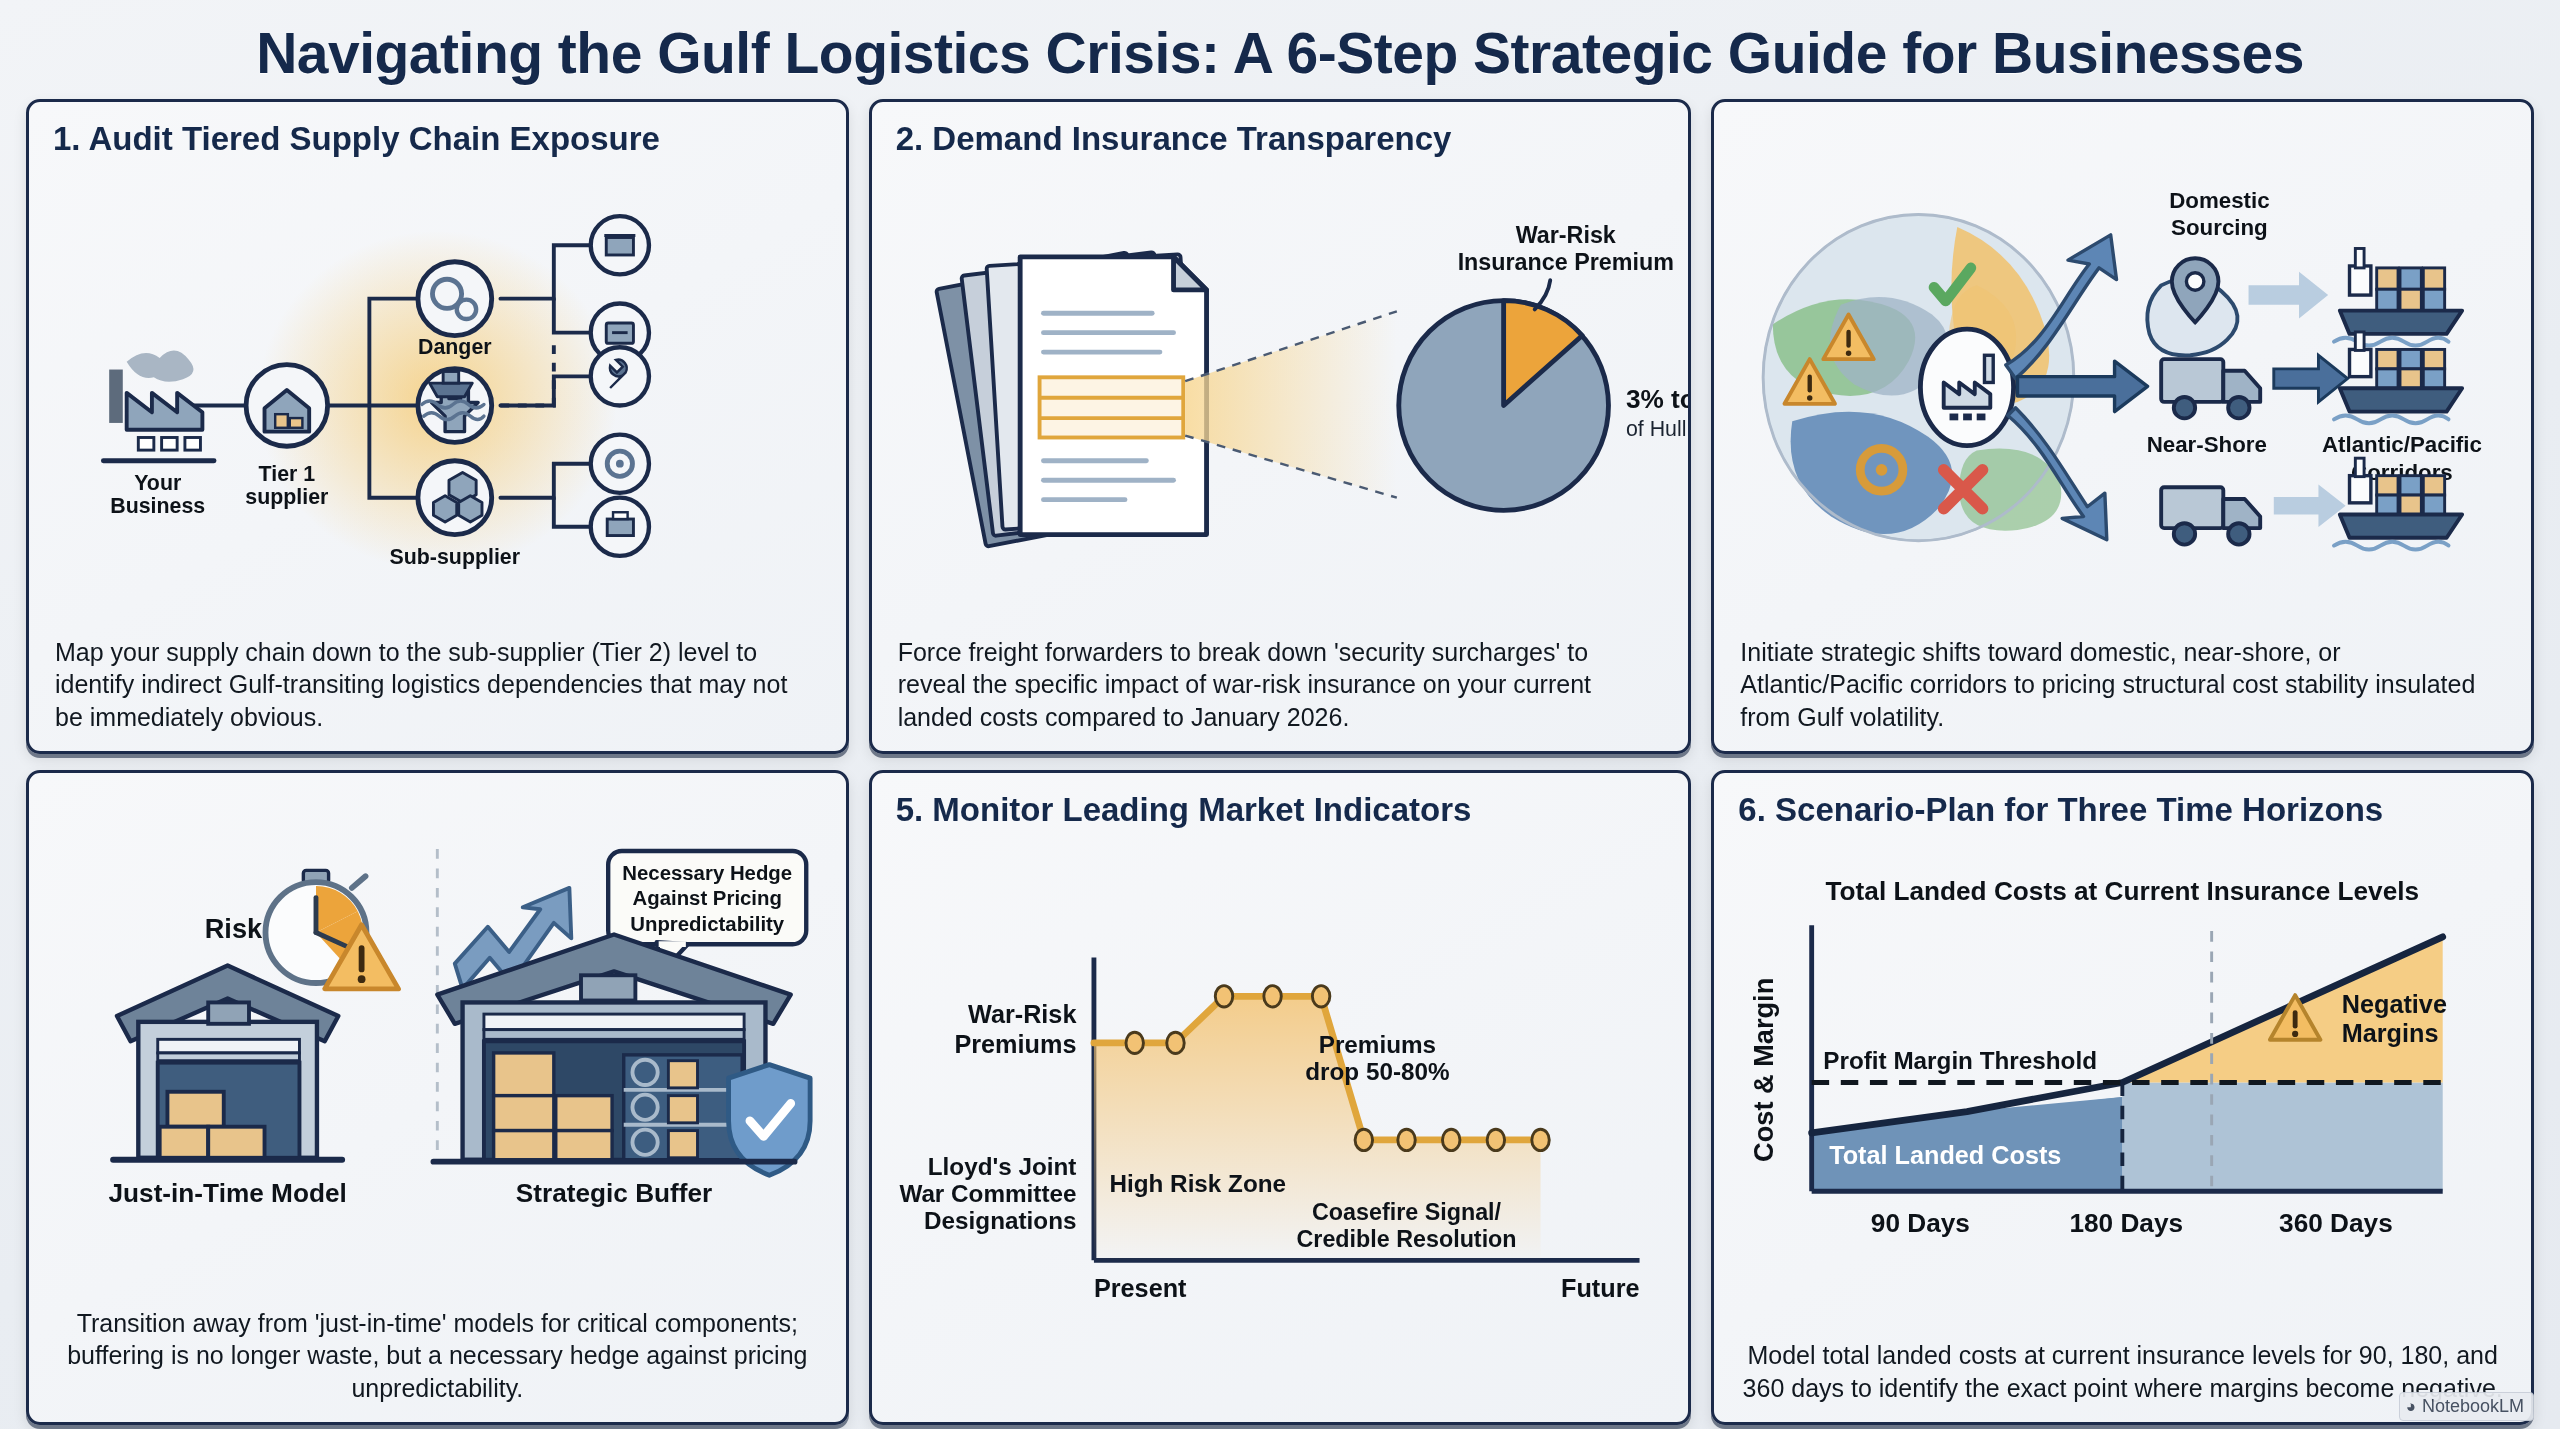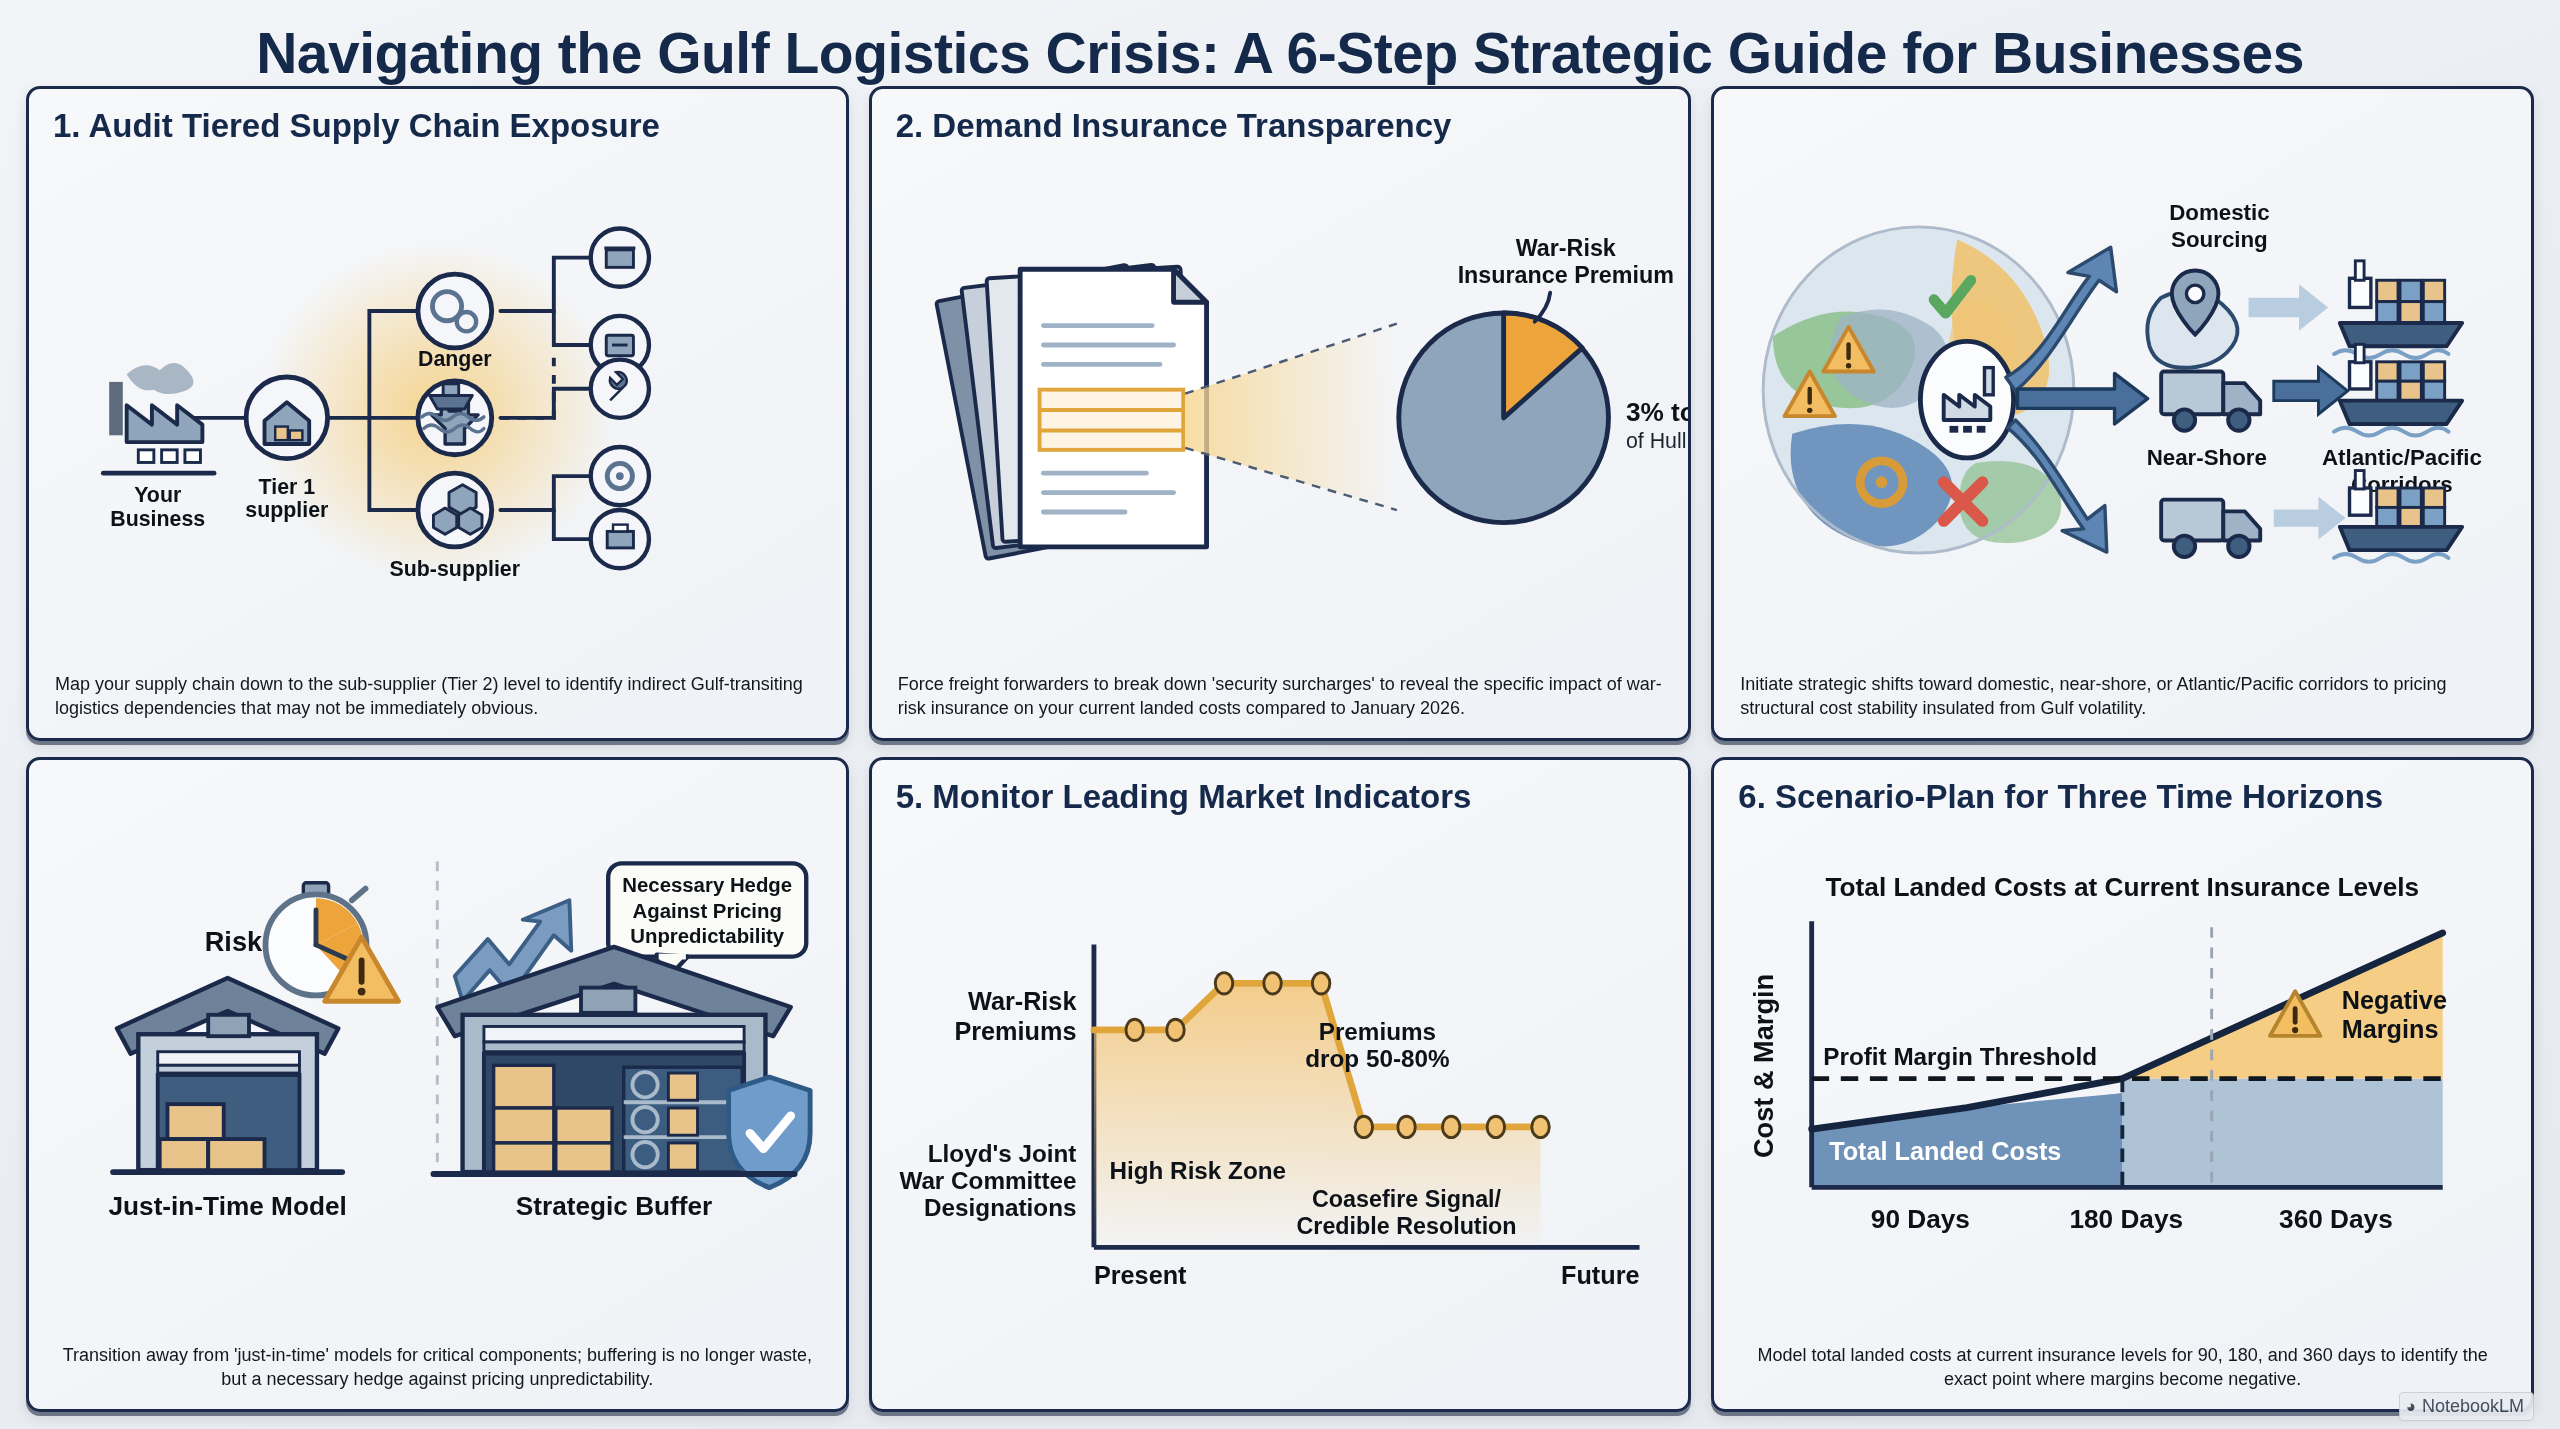--- a/index.html
+++ b/index.html
@@ -16,21 +16,21 @@
   .page { position: relative; width: 2560px; height: 1429px; }
 
   
   .main-title {
     text-align: center;
     font-size: 57px;
     font-weight: bold;
     color: #15294b;
     letter-spacing: -0.5px;
     padding-top: 18px;
-    height: 86px;
+    height: 99px;
     line-height: 70px;
     text-shadow: 0 1px 1px rgba(255,255,255,.9);
   }
 
   
   .grid {
     display: grid;
     grid-template-columns: repeat(3, 1fr);
     grid-template-rows: 1fr 1fr;
     gap: 16px 20px;
@@ -50,21 +50,21 @@
   }
   .card-title {
     font-size: 33px;
     font-weight: bold;
     color: #15294b;
     margin: 4px 0 4px 4px;
     white-space: nowrap;
   }
   .card-art { flex: 1; position: relative; min-height: 0; }
   .card-caption {
-    font-size: 18px;
+    font-size: 25px;
     line-height: 1.30;
     color: #111820;
     padding: 6px 6px 8px 6px;
   }
   .cap-center { text-align: center; margin-top: 36px; }
 
   svg { display: block; width: 100%; height: 100%; overflow: visible; }
 
   .lbl { font-family: "Liberation Sans", sans-serif; font-weight: bold; fill: #0d1218; }
 

